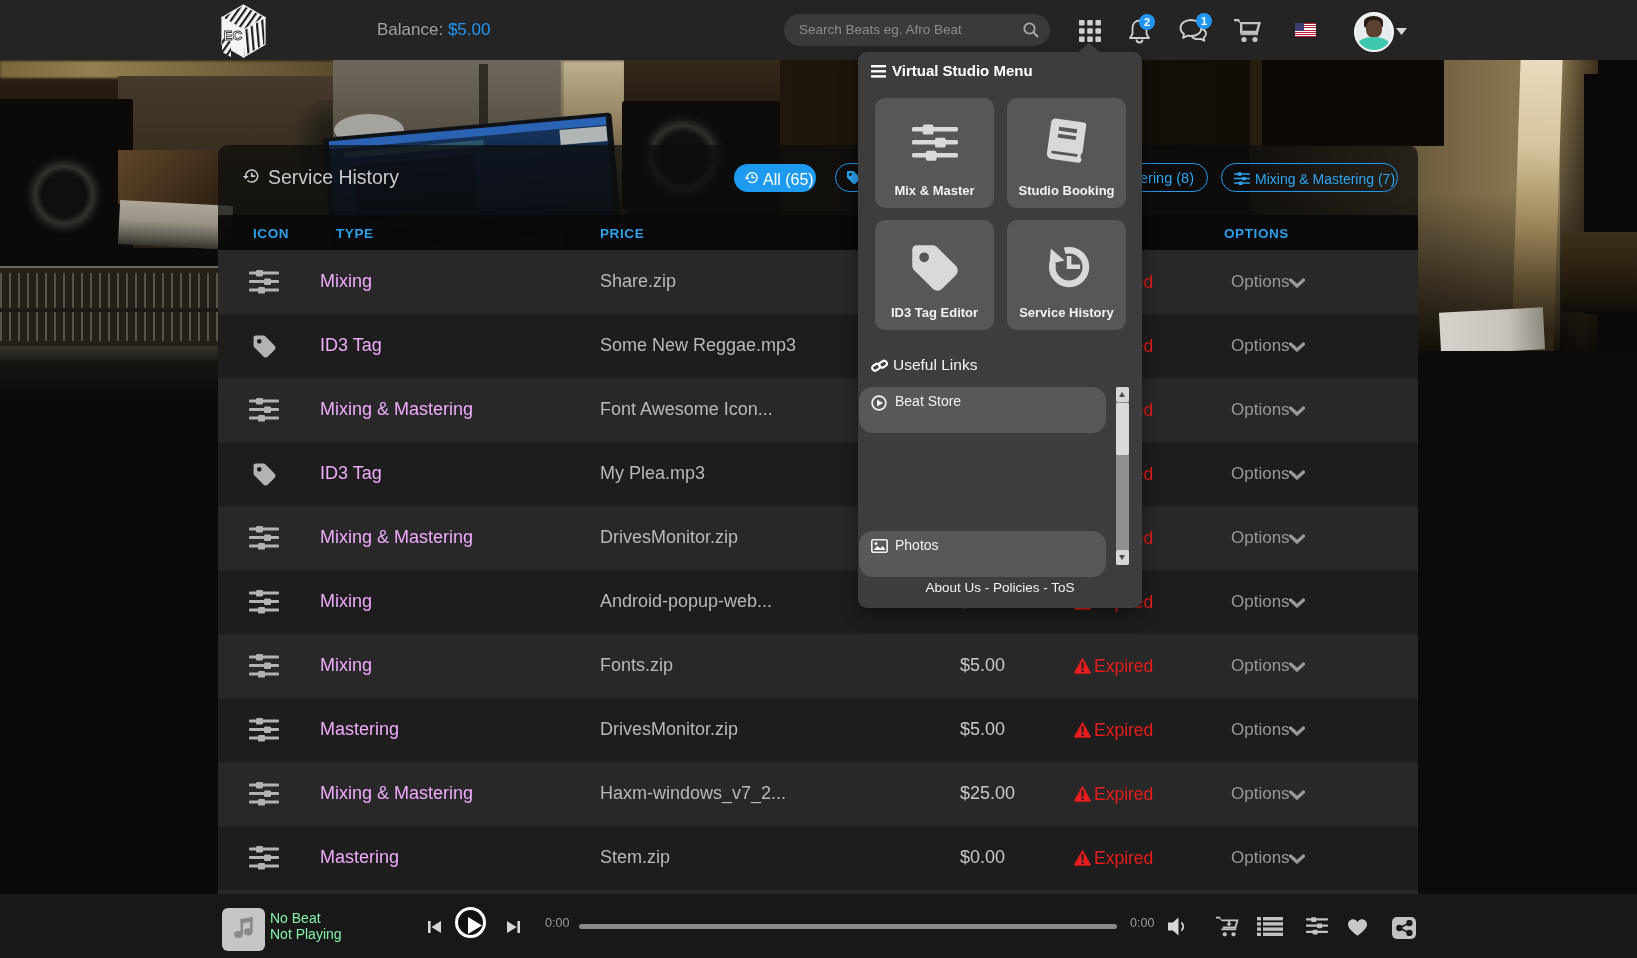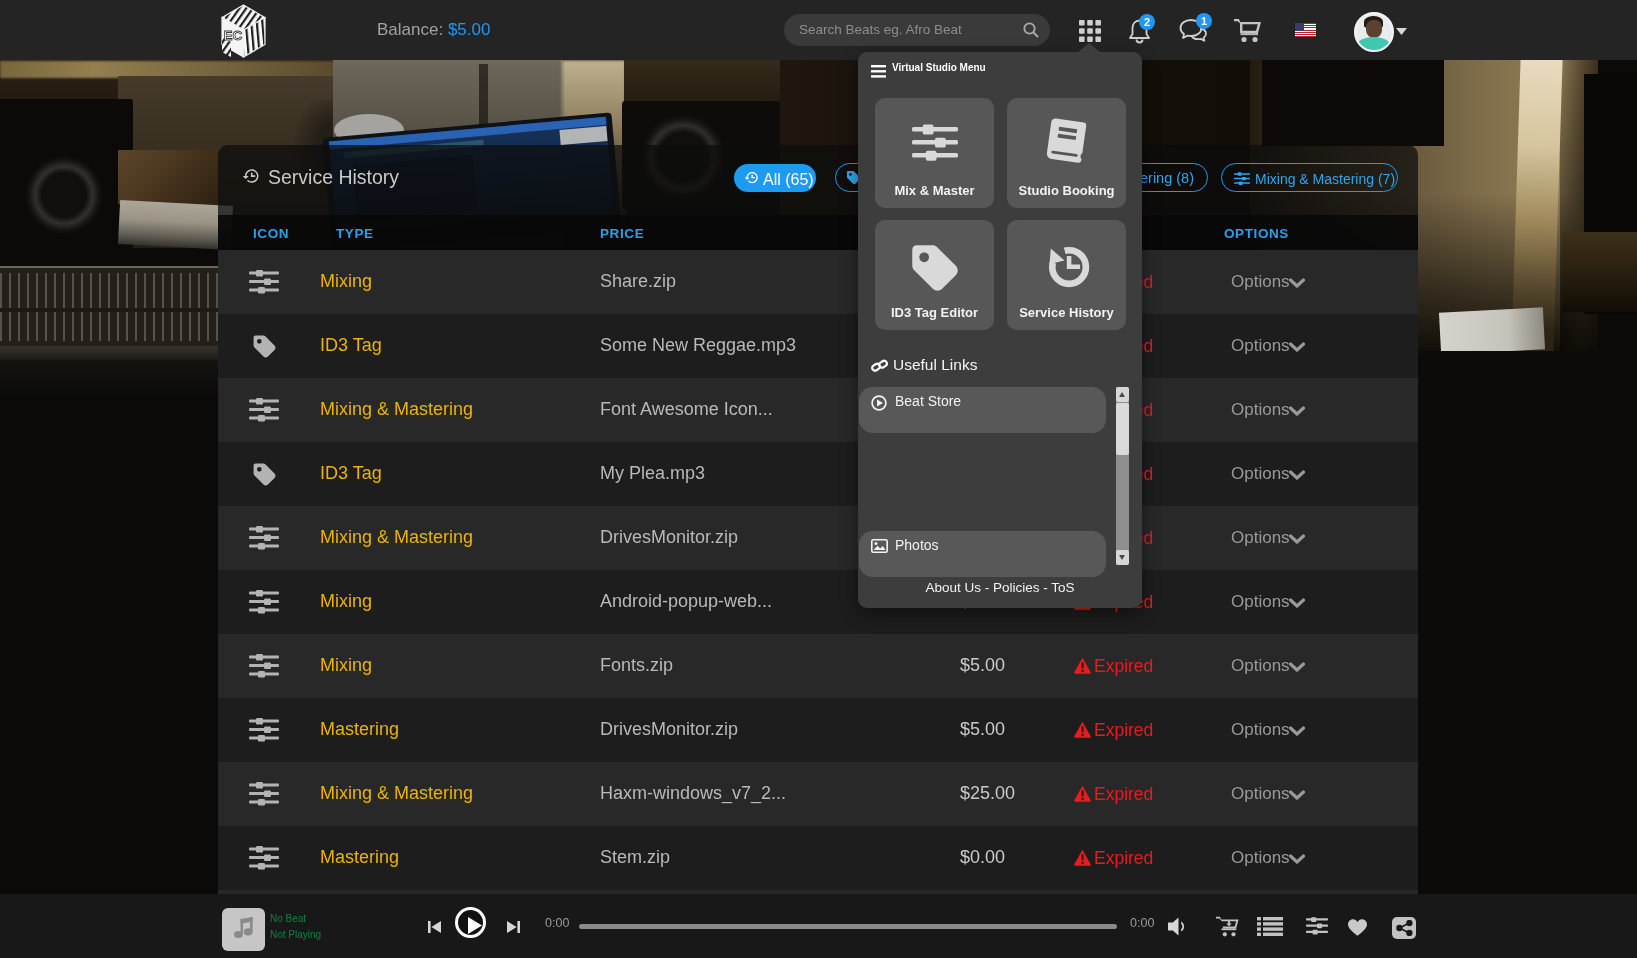--- a/index.html
+++ b/index.html
@@ -16,21 +16,21 @@
   #nav { position:absolute; left:0; top:0; width:1637px; height:60px; background:#242424; z-index:30; }
   
   #player { position:absolute; left:0; top:894px; width:1637px; height:64px; background:#181818; z-index:25; }
   
   #menu { position:absolute; left:858px; top:52px; width:284px; height:556px;
     background:#3d3d3d; border-radius:9px; z-index:40; box-shadow:0 6px 18px rgba(0,0,0,0.45); }
   .thead { font-size:13.5px; font-weight:bold; color:#2e9fe8; letter-spacing:0.6px; }
   .row { position:relative; width:1200px; height:64px; }
   .row.a { background:#282828; }
   .row.b { background:#1d1d1d; }
-  .typ { position:absolute; left:102px; top:21px; font-size:18px; color:#eab308; }
+  .typ { position:absolute; left:102px; top:21px; font-size:18px; color:#f0abfc; }
   .nam { position:absolute; left:382px; top:21px; font-size:18px; color:#b9b9b9; }
   .prc { position:absolute; left:742px; top:21px; font-size:18px; color:#c9c9c9; }
   .exp { position:absolute; left:876px; top:22px; font-size:17.5px; color:#e81c1c; }
   .opt { position:absolute; left:1013px; top:22px; font-size:17px; color:#999999; }
   .icnS { position:absolute; left:31px; top:20px; }
   .icnT { position:absolute; left:34px; top:20px; }
   .warn { position:absolute; left:856px; top:23px; }
   .chev { position:absolute; left:1071px; top:28px; }
   .mbtn { position:absolute; left:1px; width:247px; height:46px; border-radius:14px;
     background:#585858; color:#f2f2f2; font-size:14px; }
@@ -422,21 +422,21 @@
       <svg class="abs" style="left:10px;top:9px;" width="24" height="26" viewBox="0 0 24 26">
         <g fill="#8a8a8a">
             <rect x="8.5" y="2" width="2.6" height="15"></rect>
             <rect x="18" y="0" width="2.6" height="14.5"></rect>
         <polygon points="8.5,2 20.6,0 20.6,4.5 8.5,6.8"></polygon>
         <ellipse cx="6.4" cy="17.5" rx="4.4" ry="3.6"></ellipse>
             <ellipse cx="16.2" cy="14.8" rx="4.4" ry="3.6"></ellipse>
           </g>
       </svg>
     </div>
-    <div class="abs" style="left:270px;top:17px;font-size:10px;color:#15803d;line-height:15.5px;">No Beat<br>Not Playing</div>
+    <div class="abs" style="left:270px;top:17px;font-size:14px;color:#86efac;line-height:15.5px;">No Beat<br>Not Playing</div>
 
     <svg class="abs" style="left:428px;top:27px;" width="13" height="12" viewBox="0 0 13 12">
         <g fill="#d6d6d6">
           <rect x="0" y="0" width="2.6" height="12"></rect>
           <polygon points="13,0 13,12 3.4,6"></polygon>
         </g>
       </svg>
     <div class="abs" style="left:455px;top:13px;width:31px;height:31px;border-radius:50%;border:3.5px solid #ffffff;background:#111111;">
       <svg class="abs" style="left:10px;top:7px;" width="14" height="17" viewBox="0 0 14 17">
           <polygon points="0,0 14,8.5 0,17" fill="#ffffff"></polygon>
@@ -507,21 +507,21 @@
 
     <div class="abs" style="left:220px;top:-9px;width:0;height:0;border-left:11px solid transparent;border-right:11px solid transparent;border-bottom:9px solid #3d3d3d;"></div>
 
     <svg class="abs" style="left:13px;top:13px;" width="15" height="13" viewBox="0 0 15 13">
       <g fill="#ffffff">
           <rect x="0" y="0" width="15" height="2.4"></rect>
           <rect x="0" y="5.1" width="15" height="2.4"></rect>
           <rect x="0" y="10.2" width="15" height="2.4"></rect>
         </g>
     </svg>
-    <div class="abs" style="left:34px;top:10px;font-size:10px;font-weight:bold;color:#ffffff;">Virtual Studio Menu</div>
+    <div class="abs" style="left:34px;top:10px;font-size:15px;font-weight:bold;color:#ffffff;">Virtual Studio Menu</div>
 
     <div class="tile" style="left:17px;top:46px;">
       <svg class="abs" style="left:37px;top:26px;" width="46" height="38" viewBox="0 0 30 24">
           <use href="#ic-sliders" fill="#d9d9d9"></use>
         </svg>
       <div class="lbl">Mix &amp; Master</div>
     </div>
     <div class="tile" style="left:149px;top:46px;">
       <svg class="abs" style="left:36px;top:18px;" width="48" height="52" viewBox="0 0 34 37">
         <g fill="#d9d9d9" transform="rotate(8 17 18)">

